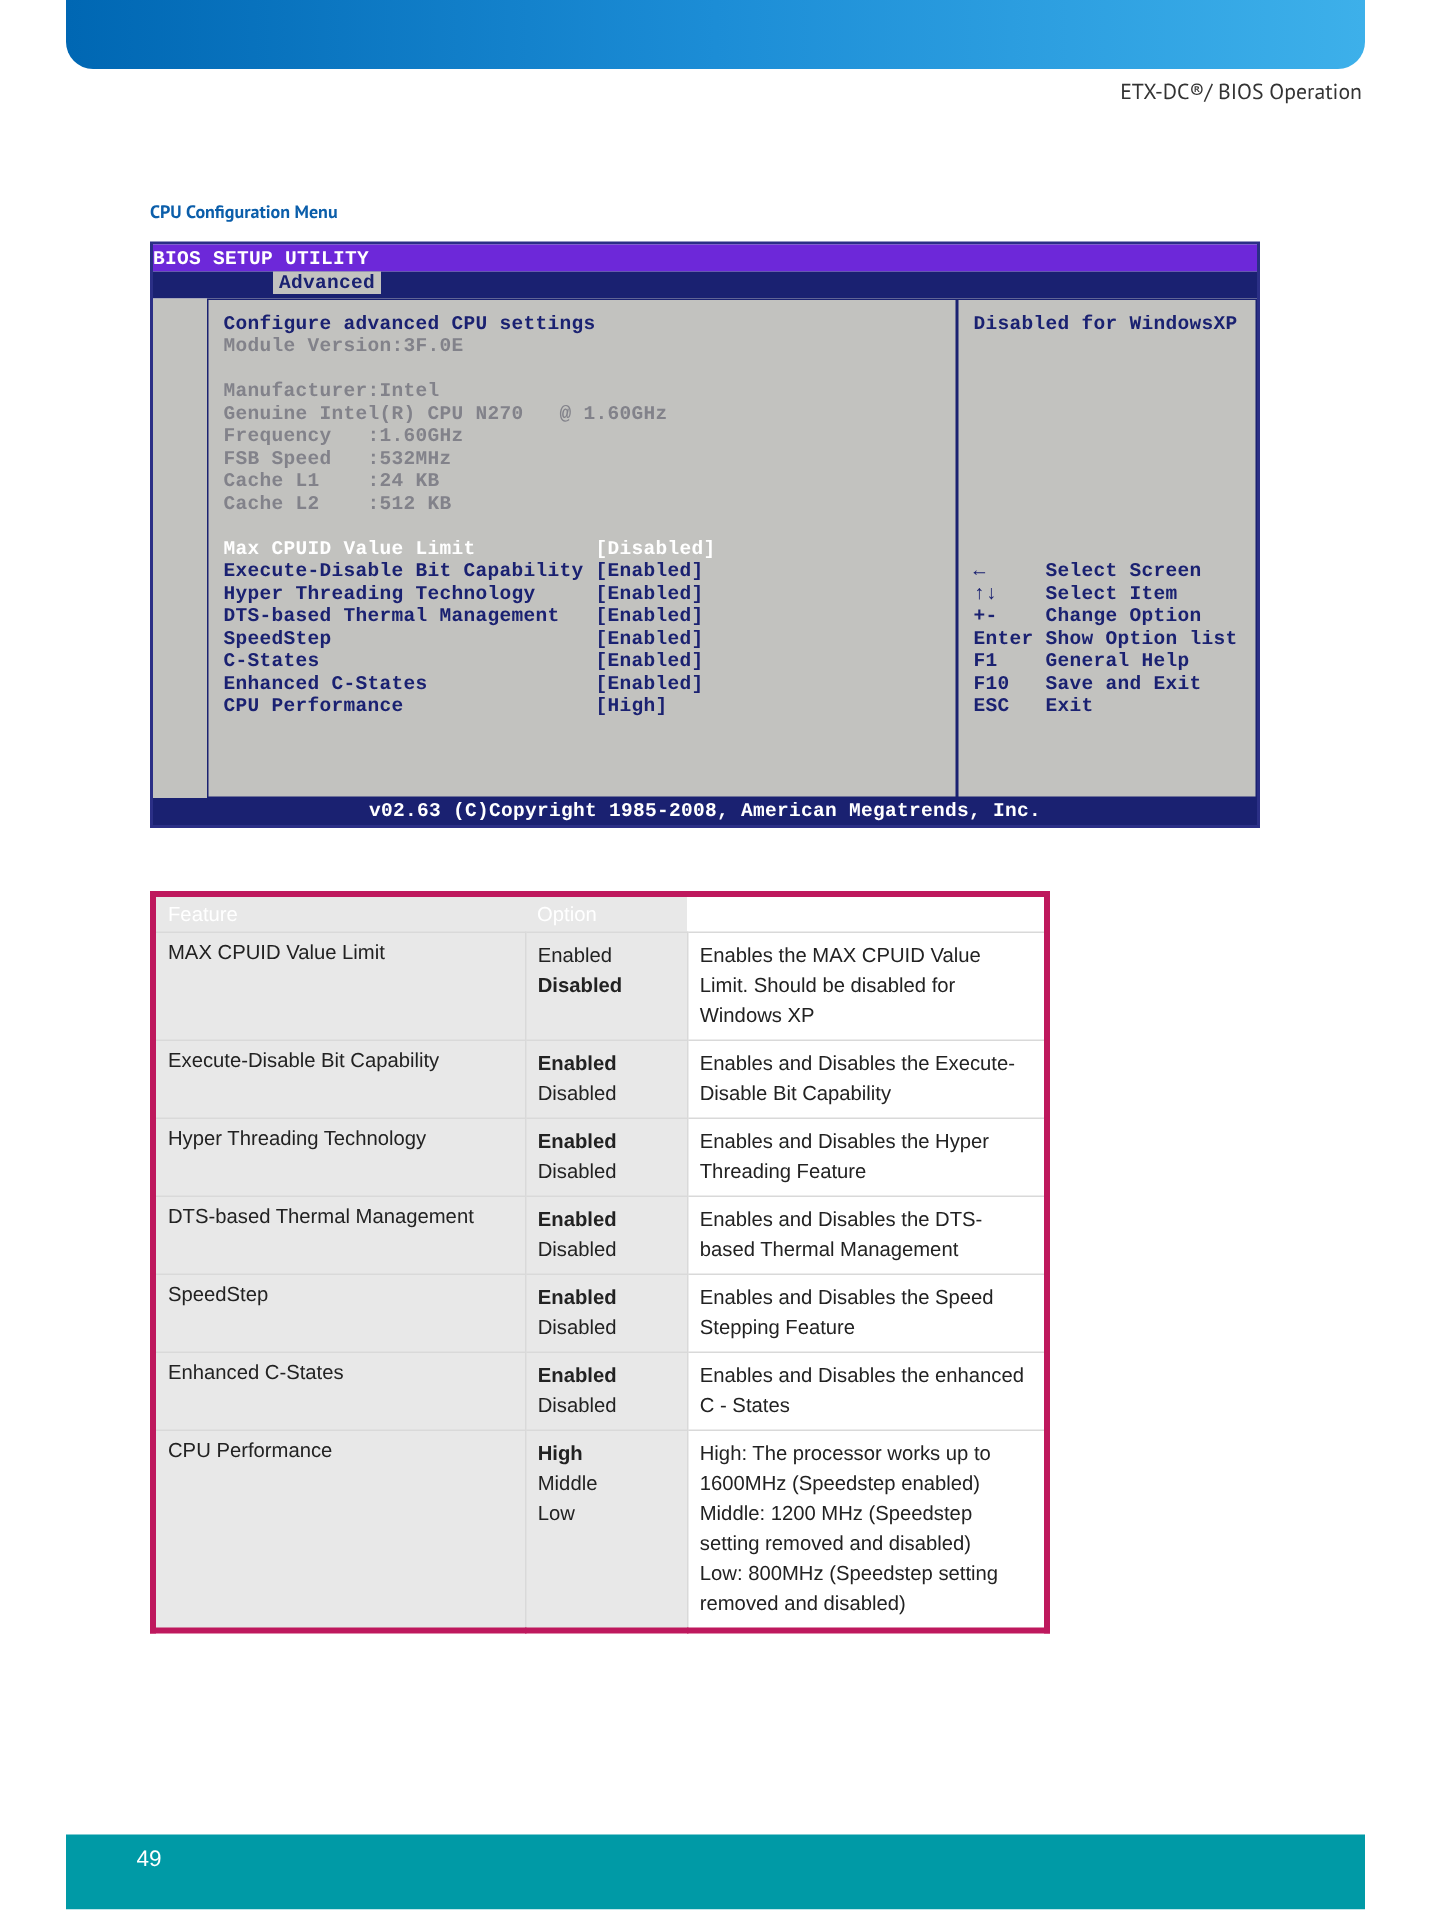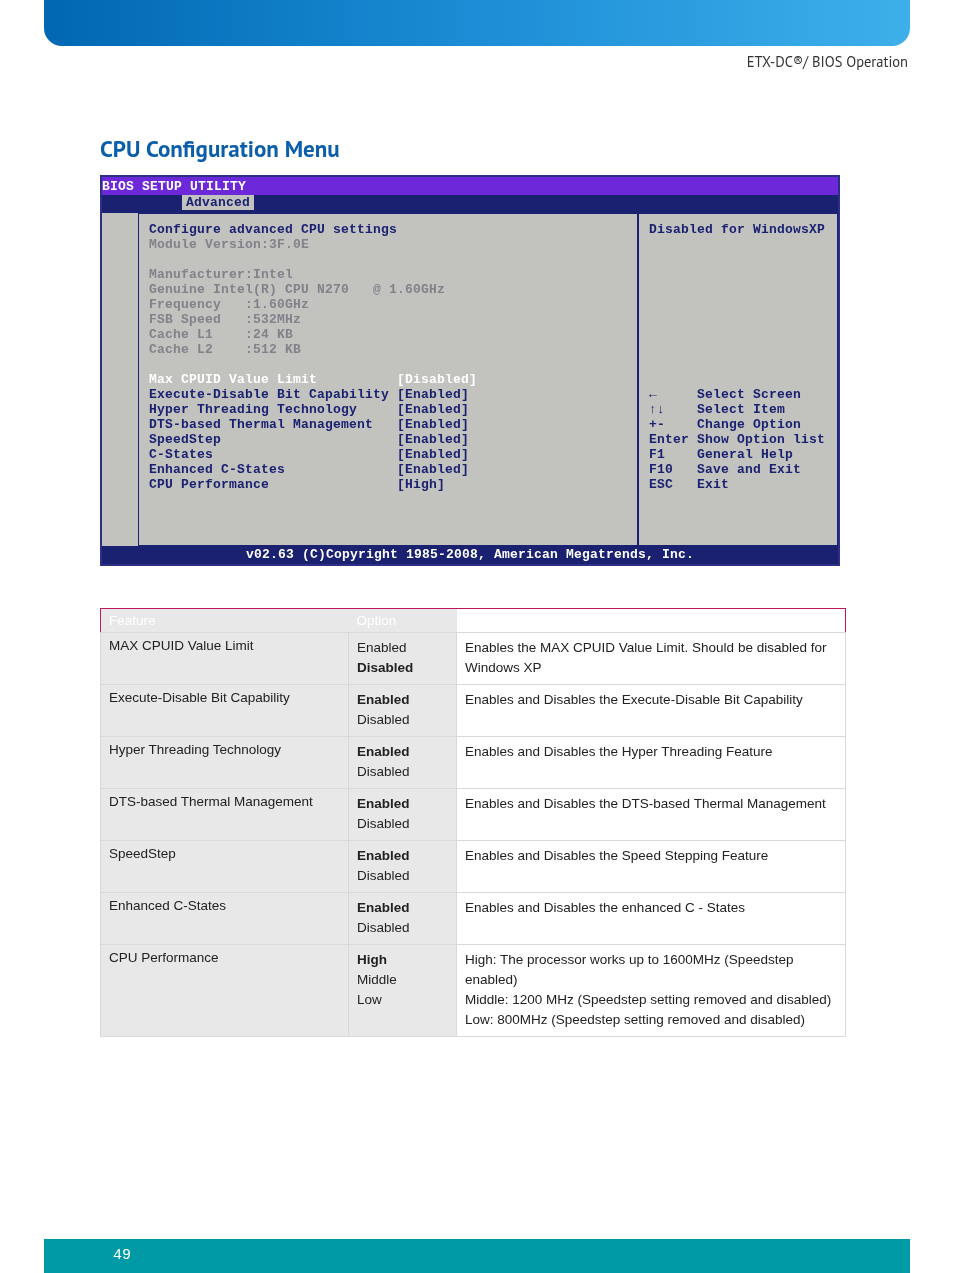--- a/index.html
+++ b/index.html
@@ -34,21 +34,21 @@
   }
   .page-content {
     position: absolute;
     top: 134px;
     left: 100px;
     right: 106px;
   }
   .page-title {
     color: #0b5eaa;
     font-weight: 700;
-    font-size: 23px;
+    font-size: 12px;
     font-family: "Segoe UI Semibold","PT Sans",sans-serif;
     margin-bottom: 12px;
   }
 
   
   .bios-wrap {
     width: 740px;
     border: 2px solid #2b2f86;
     font-family: "Courier New", monospace;
     font-size: 13px;
@@ -90,23 +90,23 @@
   .bios-foot  {
     background: #1a2171;
     color: #fff;
     text-align: center;
     padding: 1px 0 2px;
   }
 
   
   .feat-table {
     margin-top: 42px;
-    width: 746px;
+    width: 600px;
     border-collapse: collapse;
-    border: 1px solid #be185d;
+    border: 4px solid #be185d;
     font-size: 13.5px;
   }
   .feat-table thead th {
     background: #1766af;
     color: #fff;
     text-align: left;
     font-weight: 400;
     padding: 4px 8px;
   }
   .feat-table td {
@@ -119,26 +119,26 @@
   .feat-table .col-option  { width: 108px; background: #e8e8e8; }
   .feat-table .col-desc    { background: #fff; }
   .opt-list div { line-height: 20px; }
   .opt-list .bold { font-weight: 700; }
   .desc-lines div { line-height: 20px; }
 
   .footer-bar {
     position: absolute;
     bottom: 0; left: 44px;
     width: 866px;
-    height: 34px;
+    height: 50px;
     background: #009aa6;
     color: #fff;
-    font-family: Liberation Mono, monospace;
+    font-family: Liberation Sans, sans-serif;
     font-size: 15px;
-    padding: 8px 0 0 69px;
+    padding: 8px 0 0 47px;
   }
 </style>
 </head>
 <body>
 
 <div class="top-banner">
   <div class="top-banner-inner"></div>
 </div>
 
 <div class="header-sub">ETX-DC®/ BIOS Operation</div>

